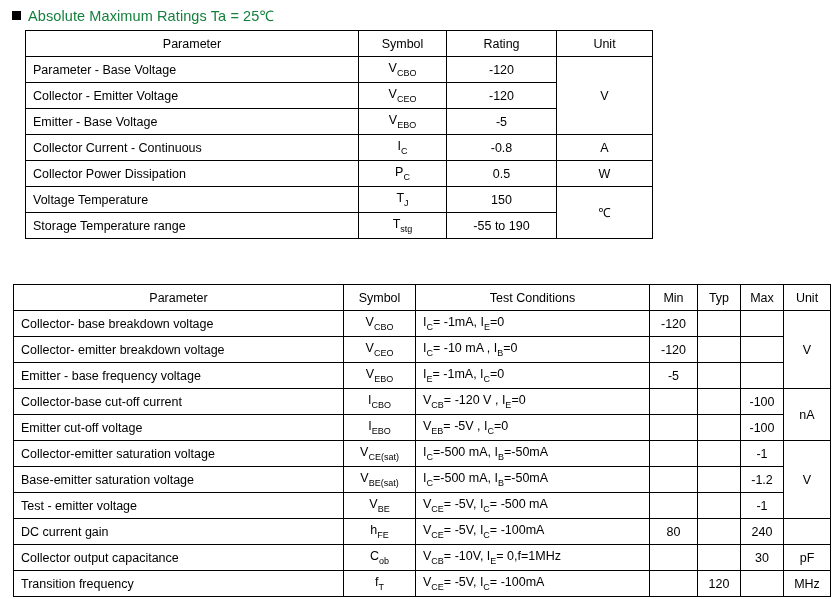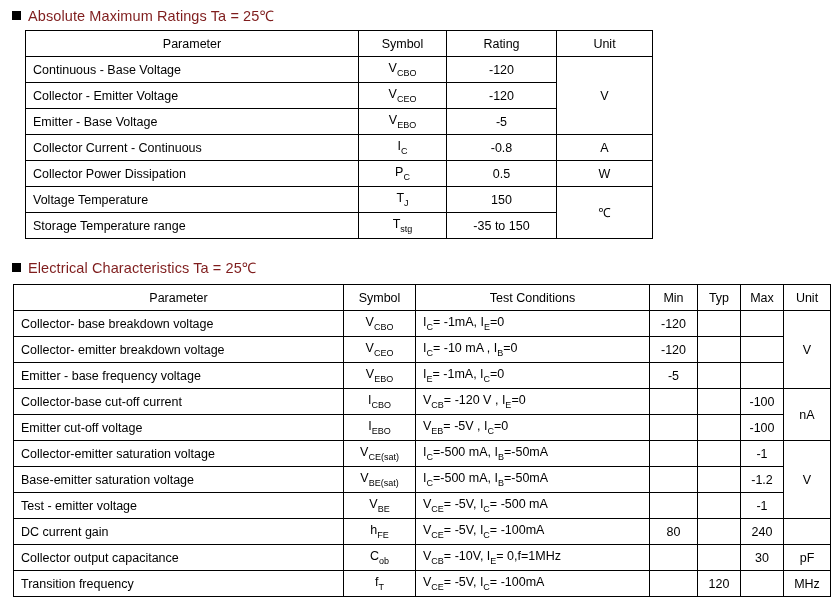--- a/index.html
+++ b/index.html
@@ -19,21 +19,21 @@
     position: relative;
     width: 840px;
     height: 599px;
     padding: 0;
   }
   .section-heading {
     display: flex;
     align-items: center;
     gap: 7px;
     font-size: 14.5px;
-    color: #7f1d1d;
+    color: #15803d;
     margin: 0;
   }
   .bullet-square {
     display: inline-block;
     width: 9px;
     height: 9px;
     background: #000;
     flex: 0 0 auto;
   }
   .heading-text {
@@ -109,21 +109,21 @@
       <thead>
         <tr>
           <th>Parameter</th>
           <th>Symbol</th>
           <th>Rating</th>
           <th>Unit</th>
         </tr>
       </thead>
       <tbody>
         <tr>
-          <td class="cell-left">Continuous - Base Voltage</td>
+          <td class="cell-left">Parameter - Base Voltage</td>
           <td class="cell-center"><span>V</span><span class="sub">CBO</span></td>
           <td class="cell-center">-120</td>
           <td class="cell-center" rowspan="3">V</td>
         </tr>
         <tr>
           <td class="cell-left">Collector - Emitter Voltage</td>
           <td class="cell-center"><span>V</span><span class="sub">CEO</span></td>
           <td class="cell-center">-120</td>
         </tr>
         <tr>
@@ -145,32 +145,26 @@
         </tr>
         <tr>
           <td class="cell-left">Voltage Temperature</td>
           <td class="cell-center"><span>T</span><span class="sub">J</span></td>
           <td class="cell-center">150</td>
           <td class="cell-center" rowspan="2">℃</td>
         </tr>
         <tr>
           <td class="cell-left">Storage Temperature range</td>
           <td class="cell-center"><span>T</span><span class="sub">stg</span></td>
-          <td class="cell-center">-35 to 150</td>
+          <td class="cell-center">-55 to 190</td>
         </tr>
       </tbody>
     </table>
   </div>
 
-  <div class="ec-wrap">
-    <div class="section-heading">
-      <span class="bullet-square"></span>
-      <span class="heading-text">Electrical Characteristics Ta = 25℃</span>
-    </div>
-  </div>
 
   <div class="ec-table-wrap">
     <table class="spec">
       <colgroup>
         <col style="width:330px">
         <col style="width:72px">
         <col style="width:234px">
         <col style="width:48px">
         <col style="width:43px">
         <col style="width:43px">

